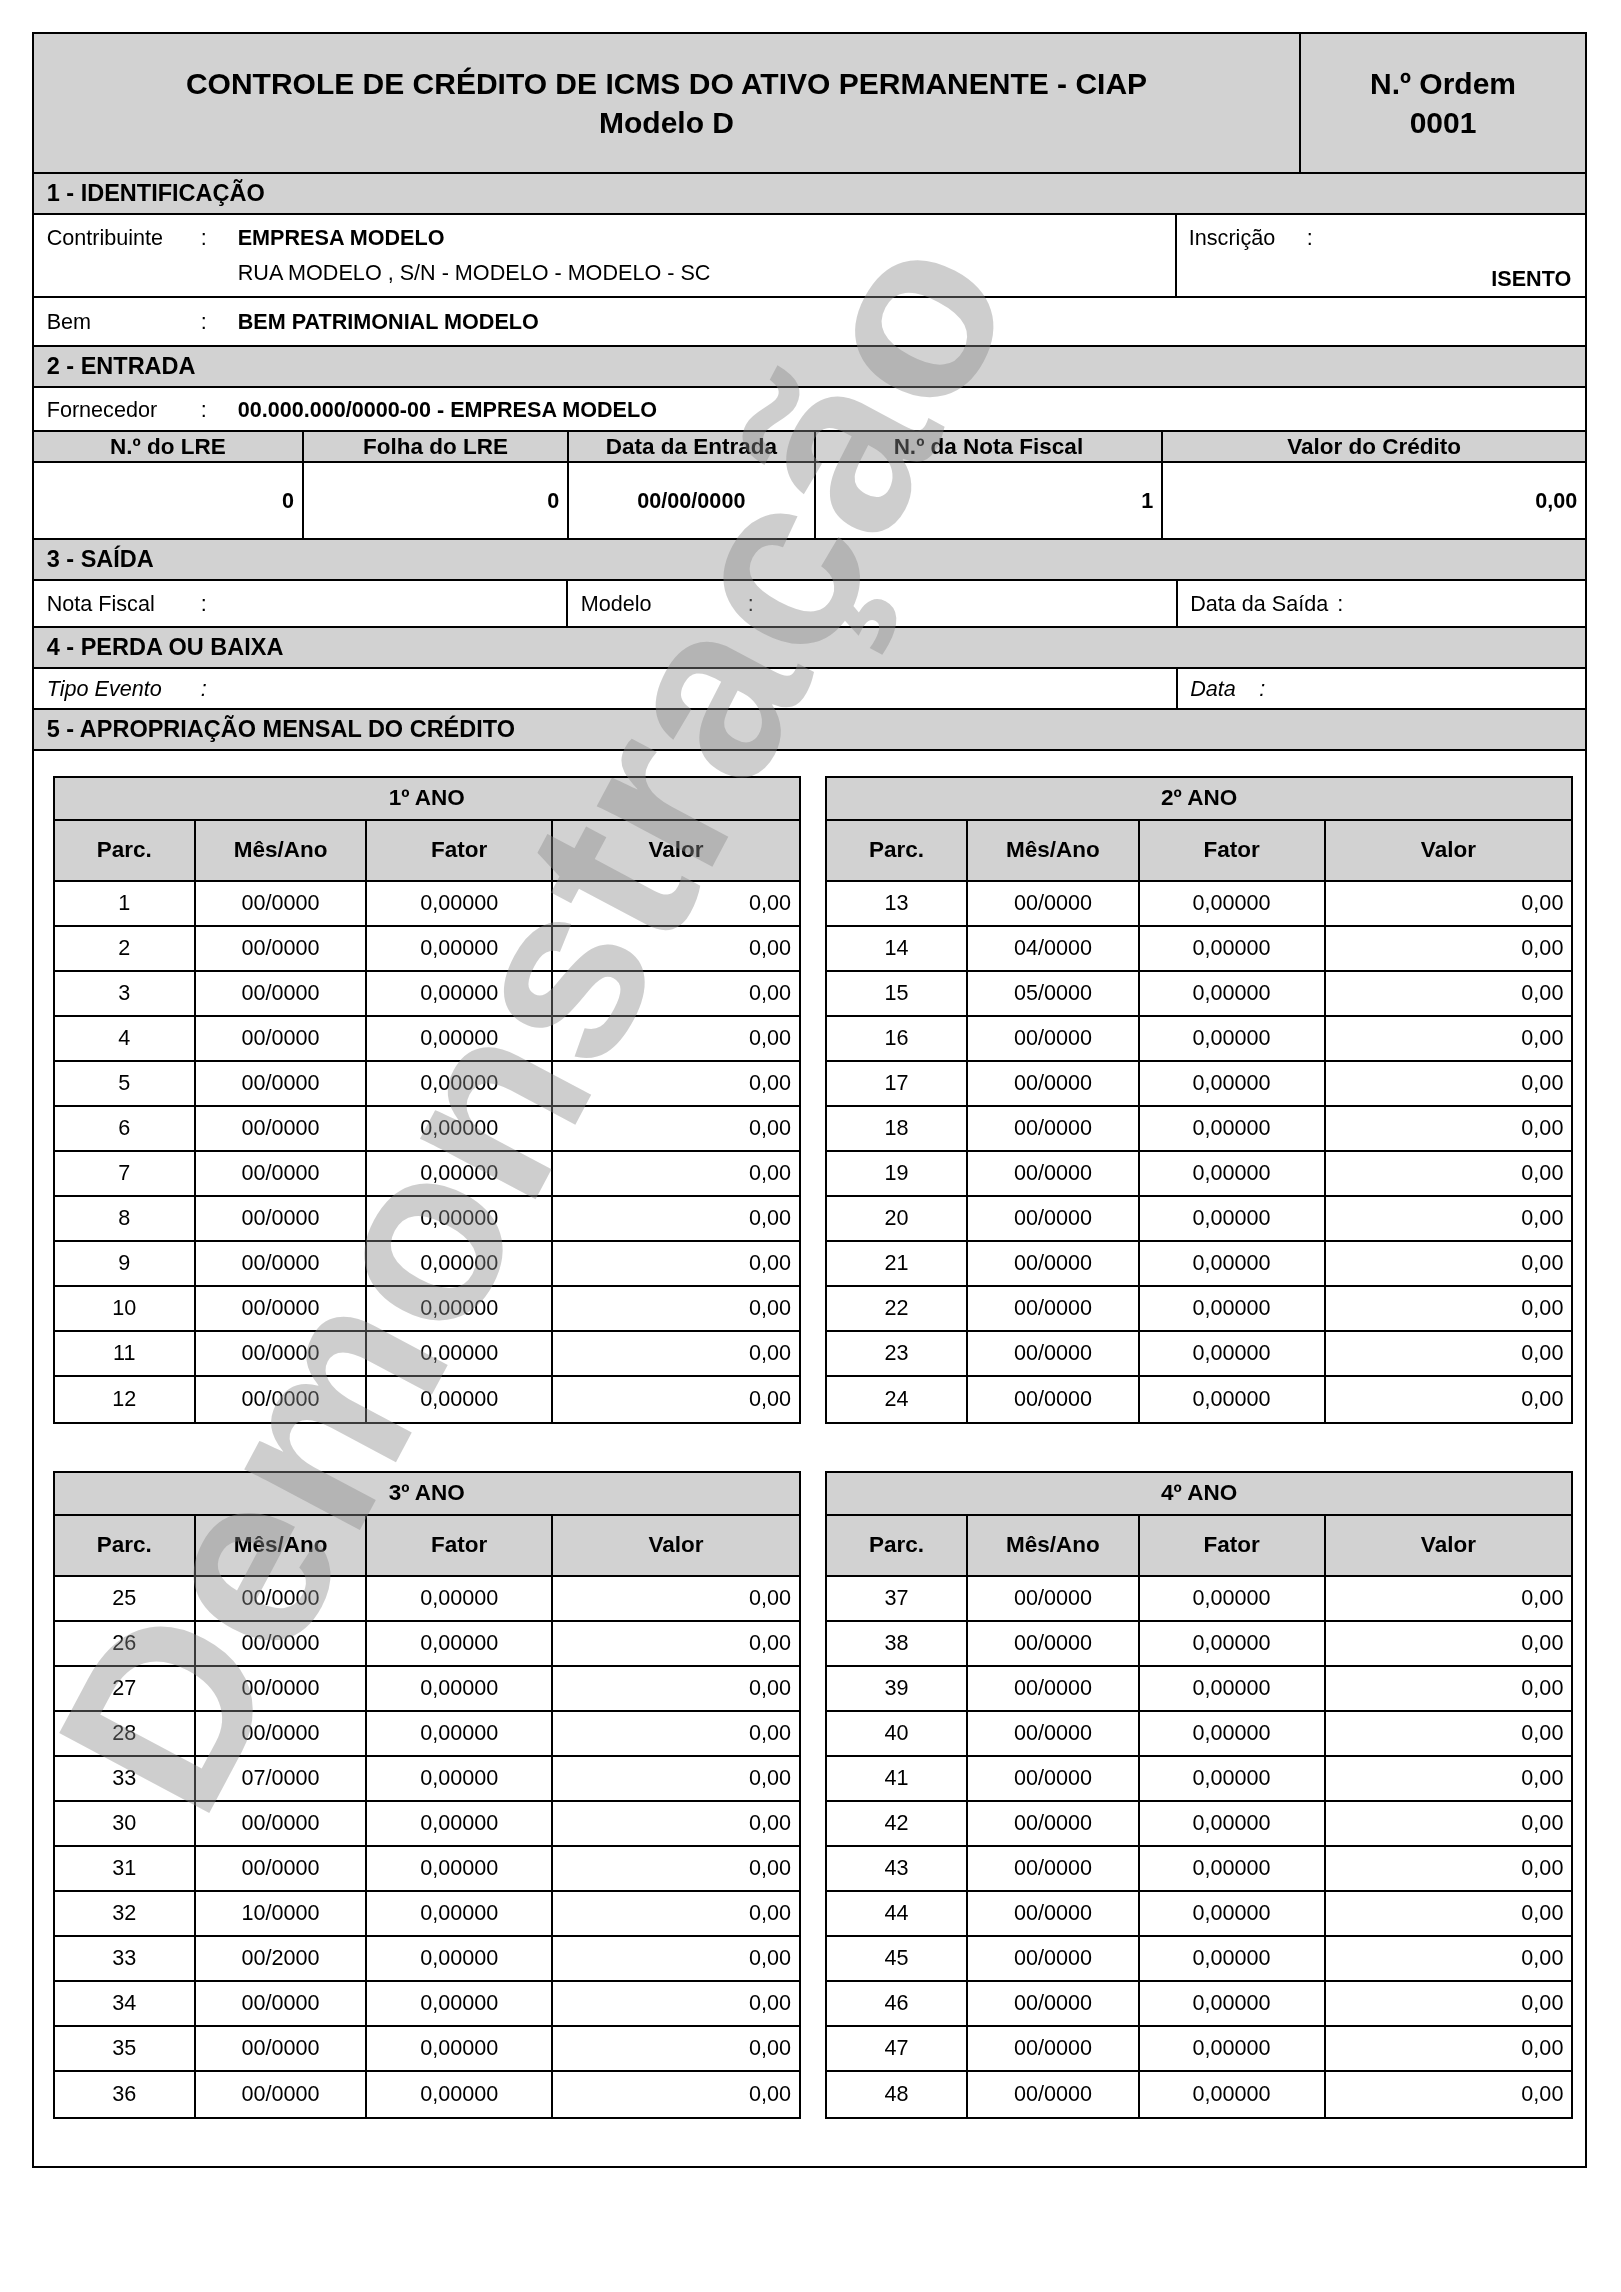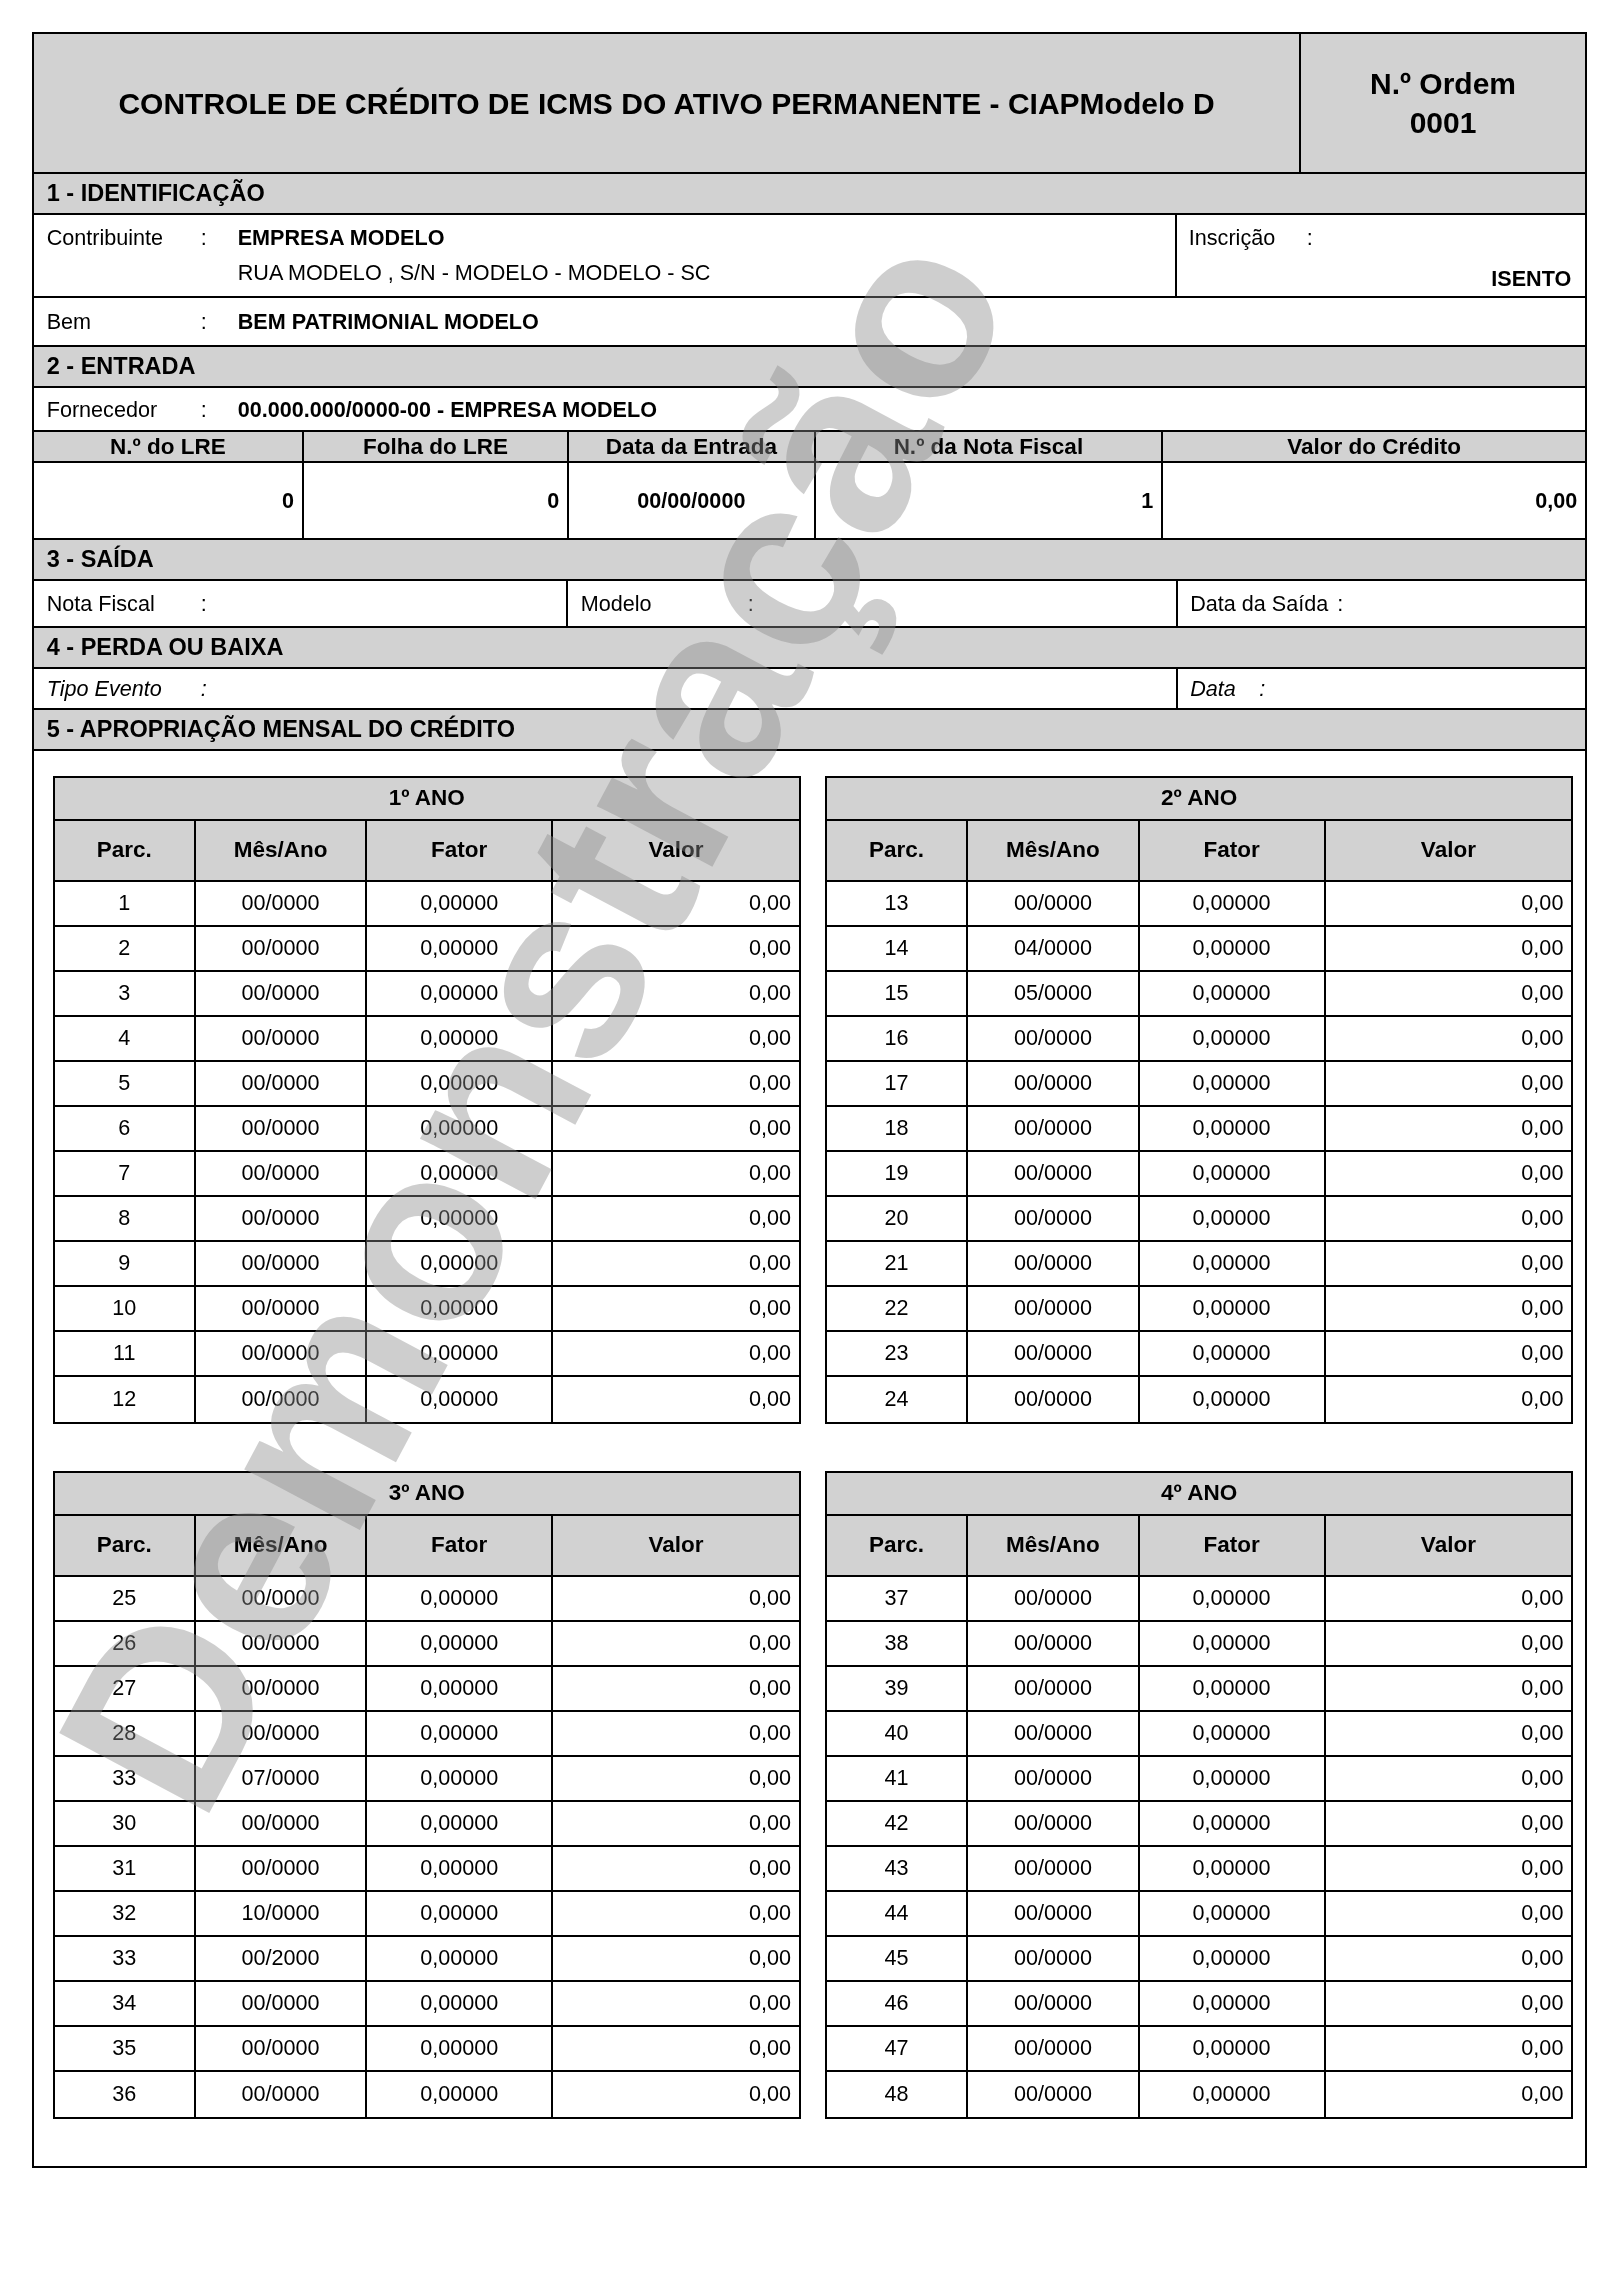--- a/index.html
+++ b/index.html
@@ -15,21 +15,21 @@
     position: absolute; left: 32px; top: 32px;
     width: 1555px; height: 2136px;
     border: 2.9px solid #000;
     background: #fff;
     display: flex; flex-direction: column;
   }
   
   .header-row { height: 140px; display: flex; background: #d2d2d2; border-bottom: 2.9px solid #000; }
   .header-title-cell {
     flex: 1; border-right: 2.9px solid #000;
-    display: flex; flex-direction: row; justify-content: center; align-items: center;
+    display: flex; flex-direction: column; justify-content: center; align-items: center;
     font-weight: bold; font-size: 30px; line-height: 39px; text-align: center;
   }
   .header-order-cell {
     width: 284px;
     display: flex; flex-direction: column; justify-content: center; align-items: center;
     font-weight: bold; font-size: 30px; line-height: 39px; text-align: center;
   }
   
   .section-bar {
     height: 41px; background: #d2d2d2; border-bottom: 2.9px solid #000;

